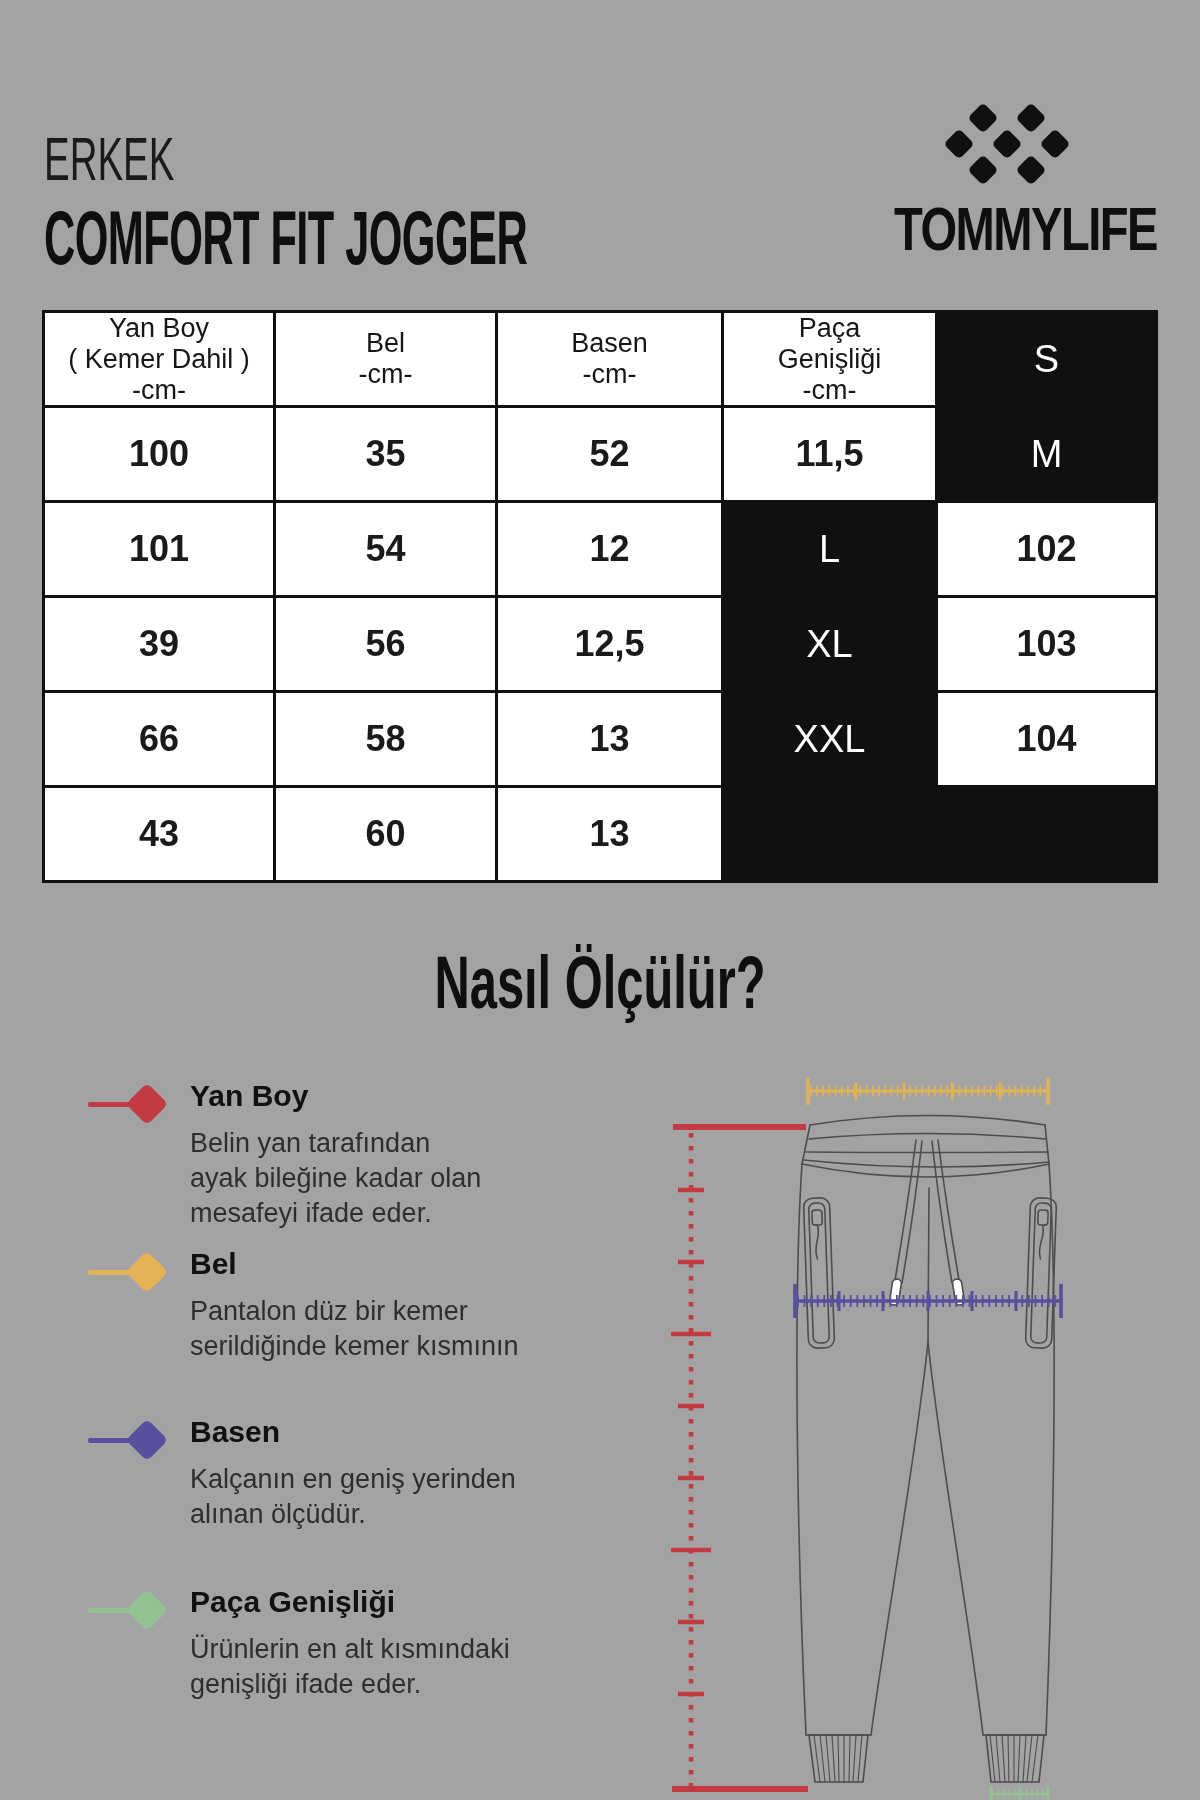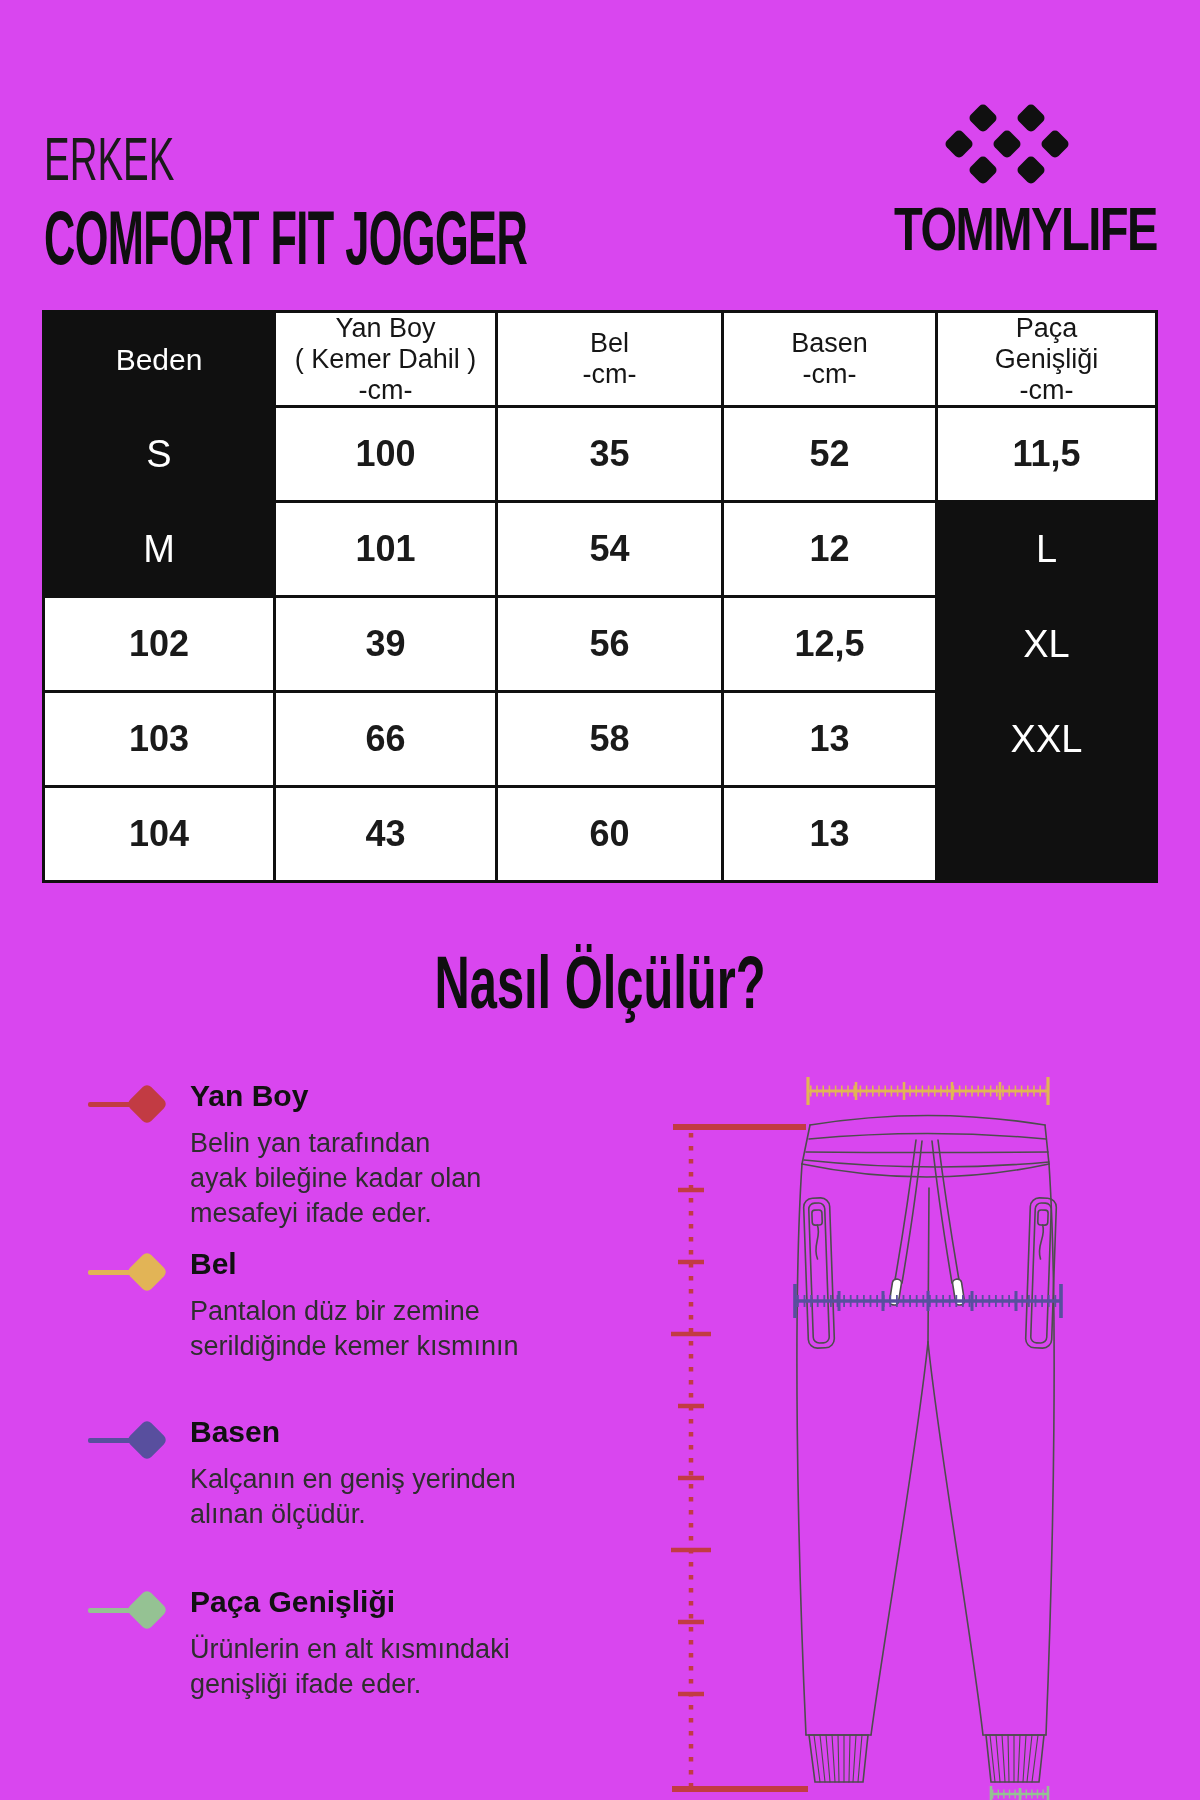--- a/index.html
+++ b/index.html
@@ -1,18 +1,18 @@
 <!DOCTYPE html>
 <html style="--color-yanboy: #C23B43; --color-bel: #E2B456; --color-basen: #584F9E; --color-paca: #95C293; --color-ink: #101010;"><head>
 <meta charset="utf-8">
 <style>
   html,body { margin:0; padding:0; background:#e8e8e8; }
   .page {
     position:relative; width:1200px; height:1800px; margin:0 auto;
-    background:#d946ef; overflow:hidden;
+    background:#a3a3a3; overflow:hidden;
     font-family:"Liberation Sans", sans-serif; color:#151515;
   }
   
   .cat-title {
     position:absolute; left:44px; top:128px; font-size:62px; line-height:1;
     font-weight:400; color:#1a1a1a; transform:scaleX(.62); transform-origin:left top;
     white-space:nowrap;
   }
   .prod-title {
     position:absolute; left:44px; top:200px; font-size:76px; line-height:1;
@@ -94,23 +94,20 @@
     <span class="dm"></span>
     <span class="dm"></span>
     <span class="dm"></span>
     <span class="dm"></span>
     <span class="dm"></span>
   </div>
   <div class="logo-text">TOMMYLIFE</div>
 
   <div class="size-table">
 
-    <div class="cell dark">
-      <span class="hline">Beden</span>
-    </div>
     <div class="cell">
       <span class="hline">Yan Boy</span>
       <span class="hline">( Kemer Dahil )</span>
       <span class="hline">-cm-</span>
     </div>
     <div class="cell">
       <span class="hline">Bel</span>
       <span class="hline">-cm-</span>
     </div>
     <div class="cell">
@@ -215,21 +212,21 @@
       </div>
     </div>
   </div>
 
   <div class="legend-item li-2">
     <span class="m-line c-bel"></span>
     <span class="m-diamond c-bel"></span>
     <div class="legend-text">
       <div class="legend-title">Bel</div>
       <div class="legend-desc">
-        <div>Pantalon düz bir zemine</div>
+        <div>Pantalon düz bir kemer</div>
         <div>serildiğinde kemer kısmının</div>
       </div>
     </div>
   </div>
 
   <div class="legend-item li-3">
     <span class="m-line c-basen"></span>
     <span class="m-diamond c-basen"></span>
     <div class="legend-text">
       <div class="legend-title">Basen</div>

